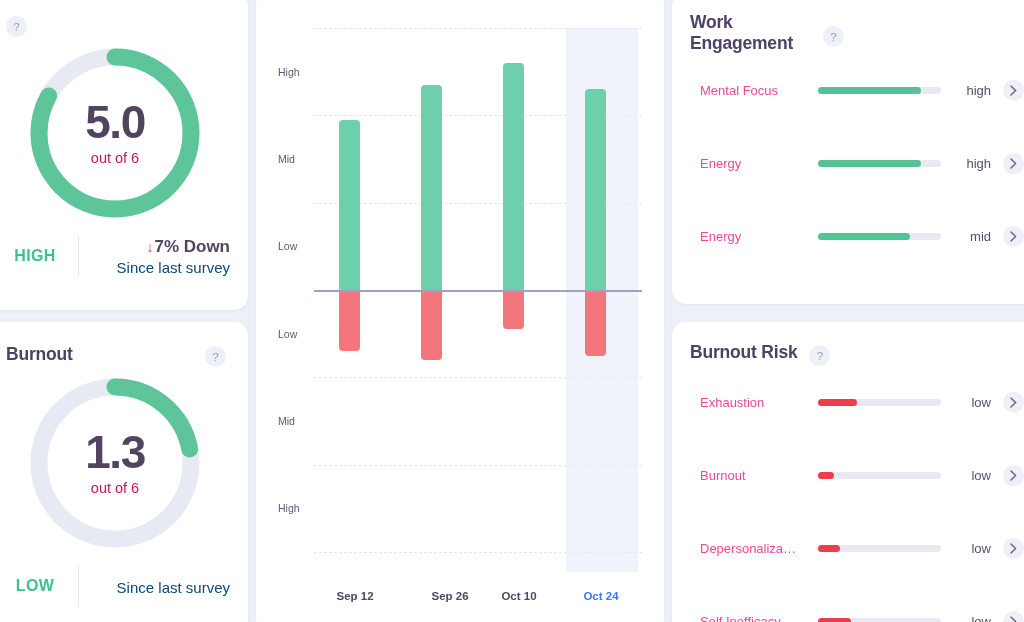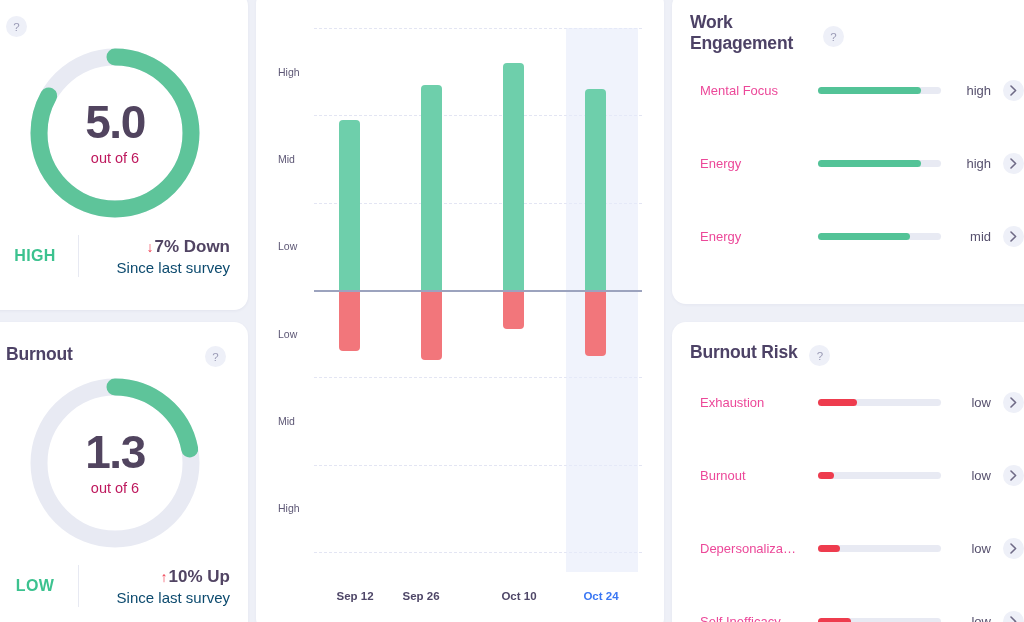--- a/index.html
+++ b/index.html
@@ -340,21 +340,20 @@
         <div class="donut-center">
           <div class="donut-value">1.3</div>
           <div class="donut-sub">out of 6</div>
         </div>
       </div>
     </div>
     <div class="card-foot">
       <div class="level-tag" style="color: rgb(60, 194, 143);">LOW</div>
       <div class="foot-divider"></div>
       <div class="trend">
-        <div class="trend-main"><span class="trend-arrow" style="color: rgb(239, 59, 78);">↑</span><span>10% Up</span></div>
         <div class="trend-sub">Since last survey</div>
       </div>
     </div>
   </div>
 
 </div>
 
 <div class="chart-card">
   <div class="chart-inner">
     <div class="plot" id="plot">
@@ -386,21 +385,21 @@
     <div id="yticks">
         <div class="ytick" style="top: 81.6667px;">High</div>
         <div class="ytick" style="top: 169px;">Mid</div>
         <div class="ytick" style="top: 256.333px;">Low</div>
         <div class="ytick" style="top: 343.667px;">Low</div>
         <div class="ytick" style="top: 431px;">Mid</div>
         <div class="ytick" style="top: 518.333px;">High</div>
       </div>
     <div id="xticks">
         <div class="xtick" style="left: 99px;">Sep 12</div>
-        <div class="xtick" style="left: 165px;">Sep 26</div>
+        <div class="xtick" style="left: 194px;">Sep 26</div>
         <div class="xtick" style="left: 263px;">Oct 10</div>
         <div class="xtick active" style="left: 345px;">Oct 24</div>
       </div>
   </div>
 </div>
 
 <div class="right-col">
 
   <div class="factor-card top">
     <div class="fc-head stacked">

